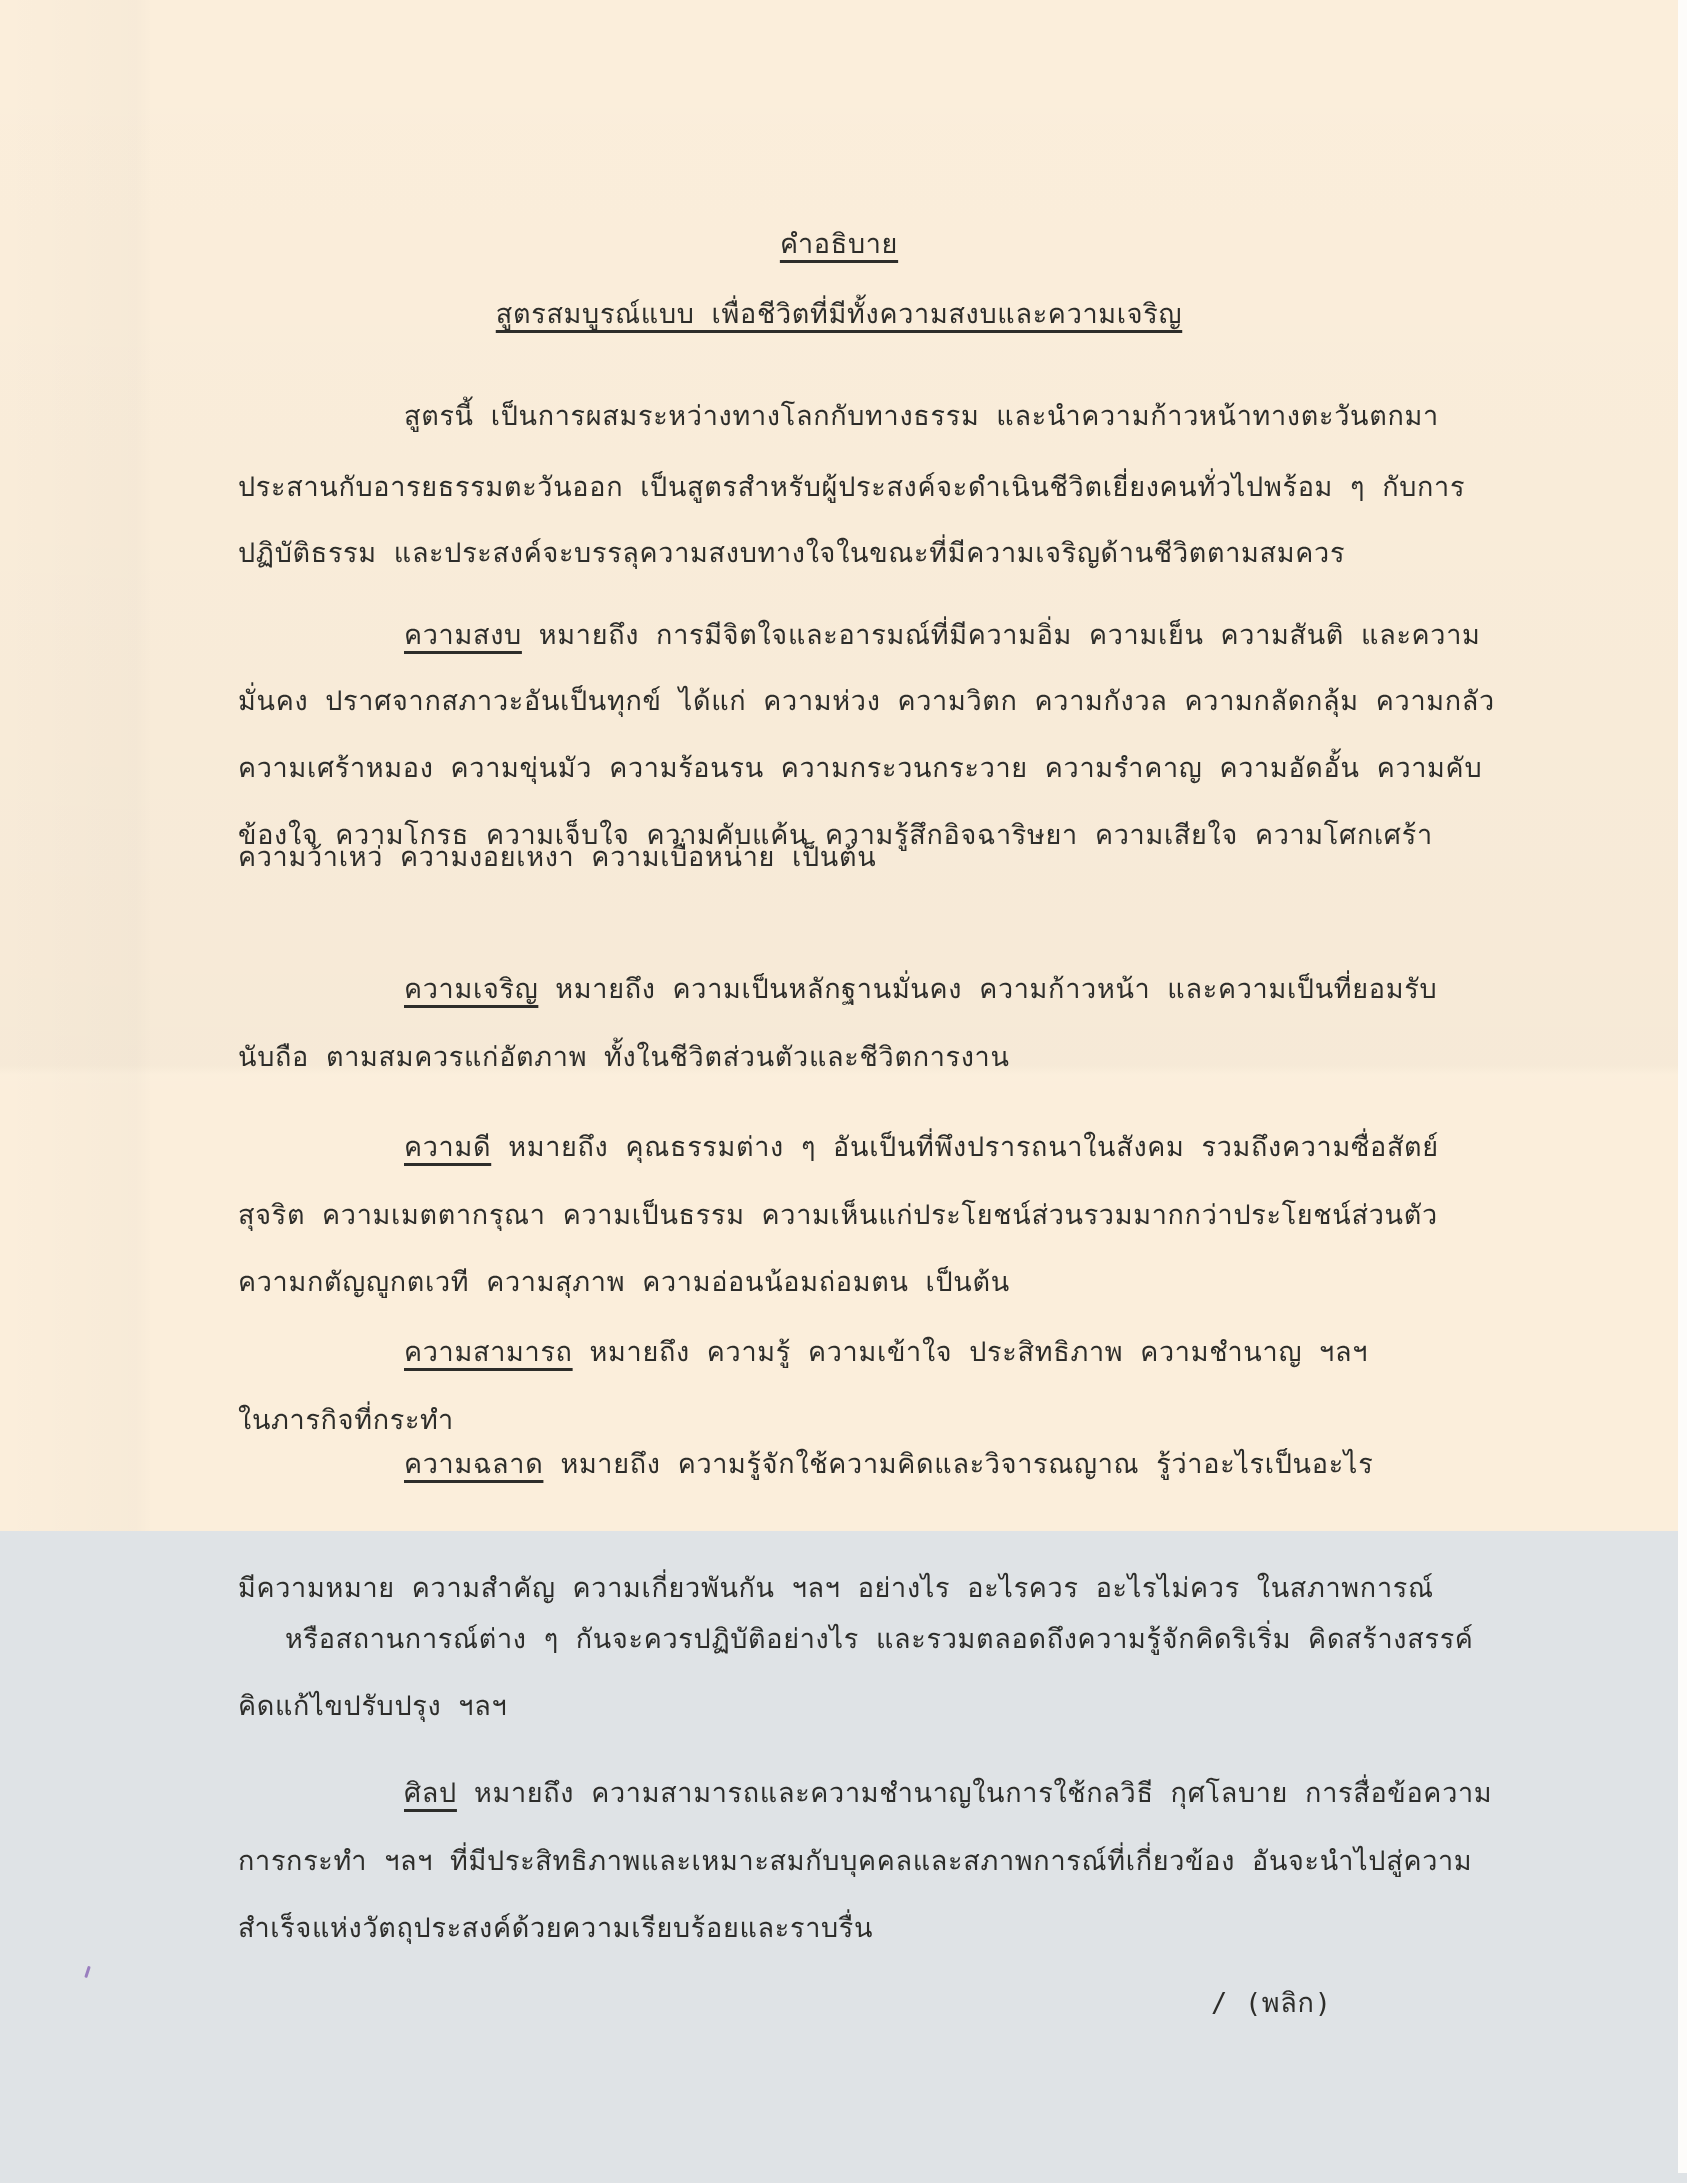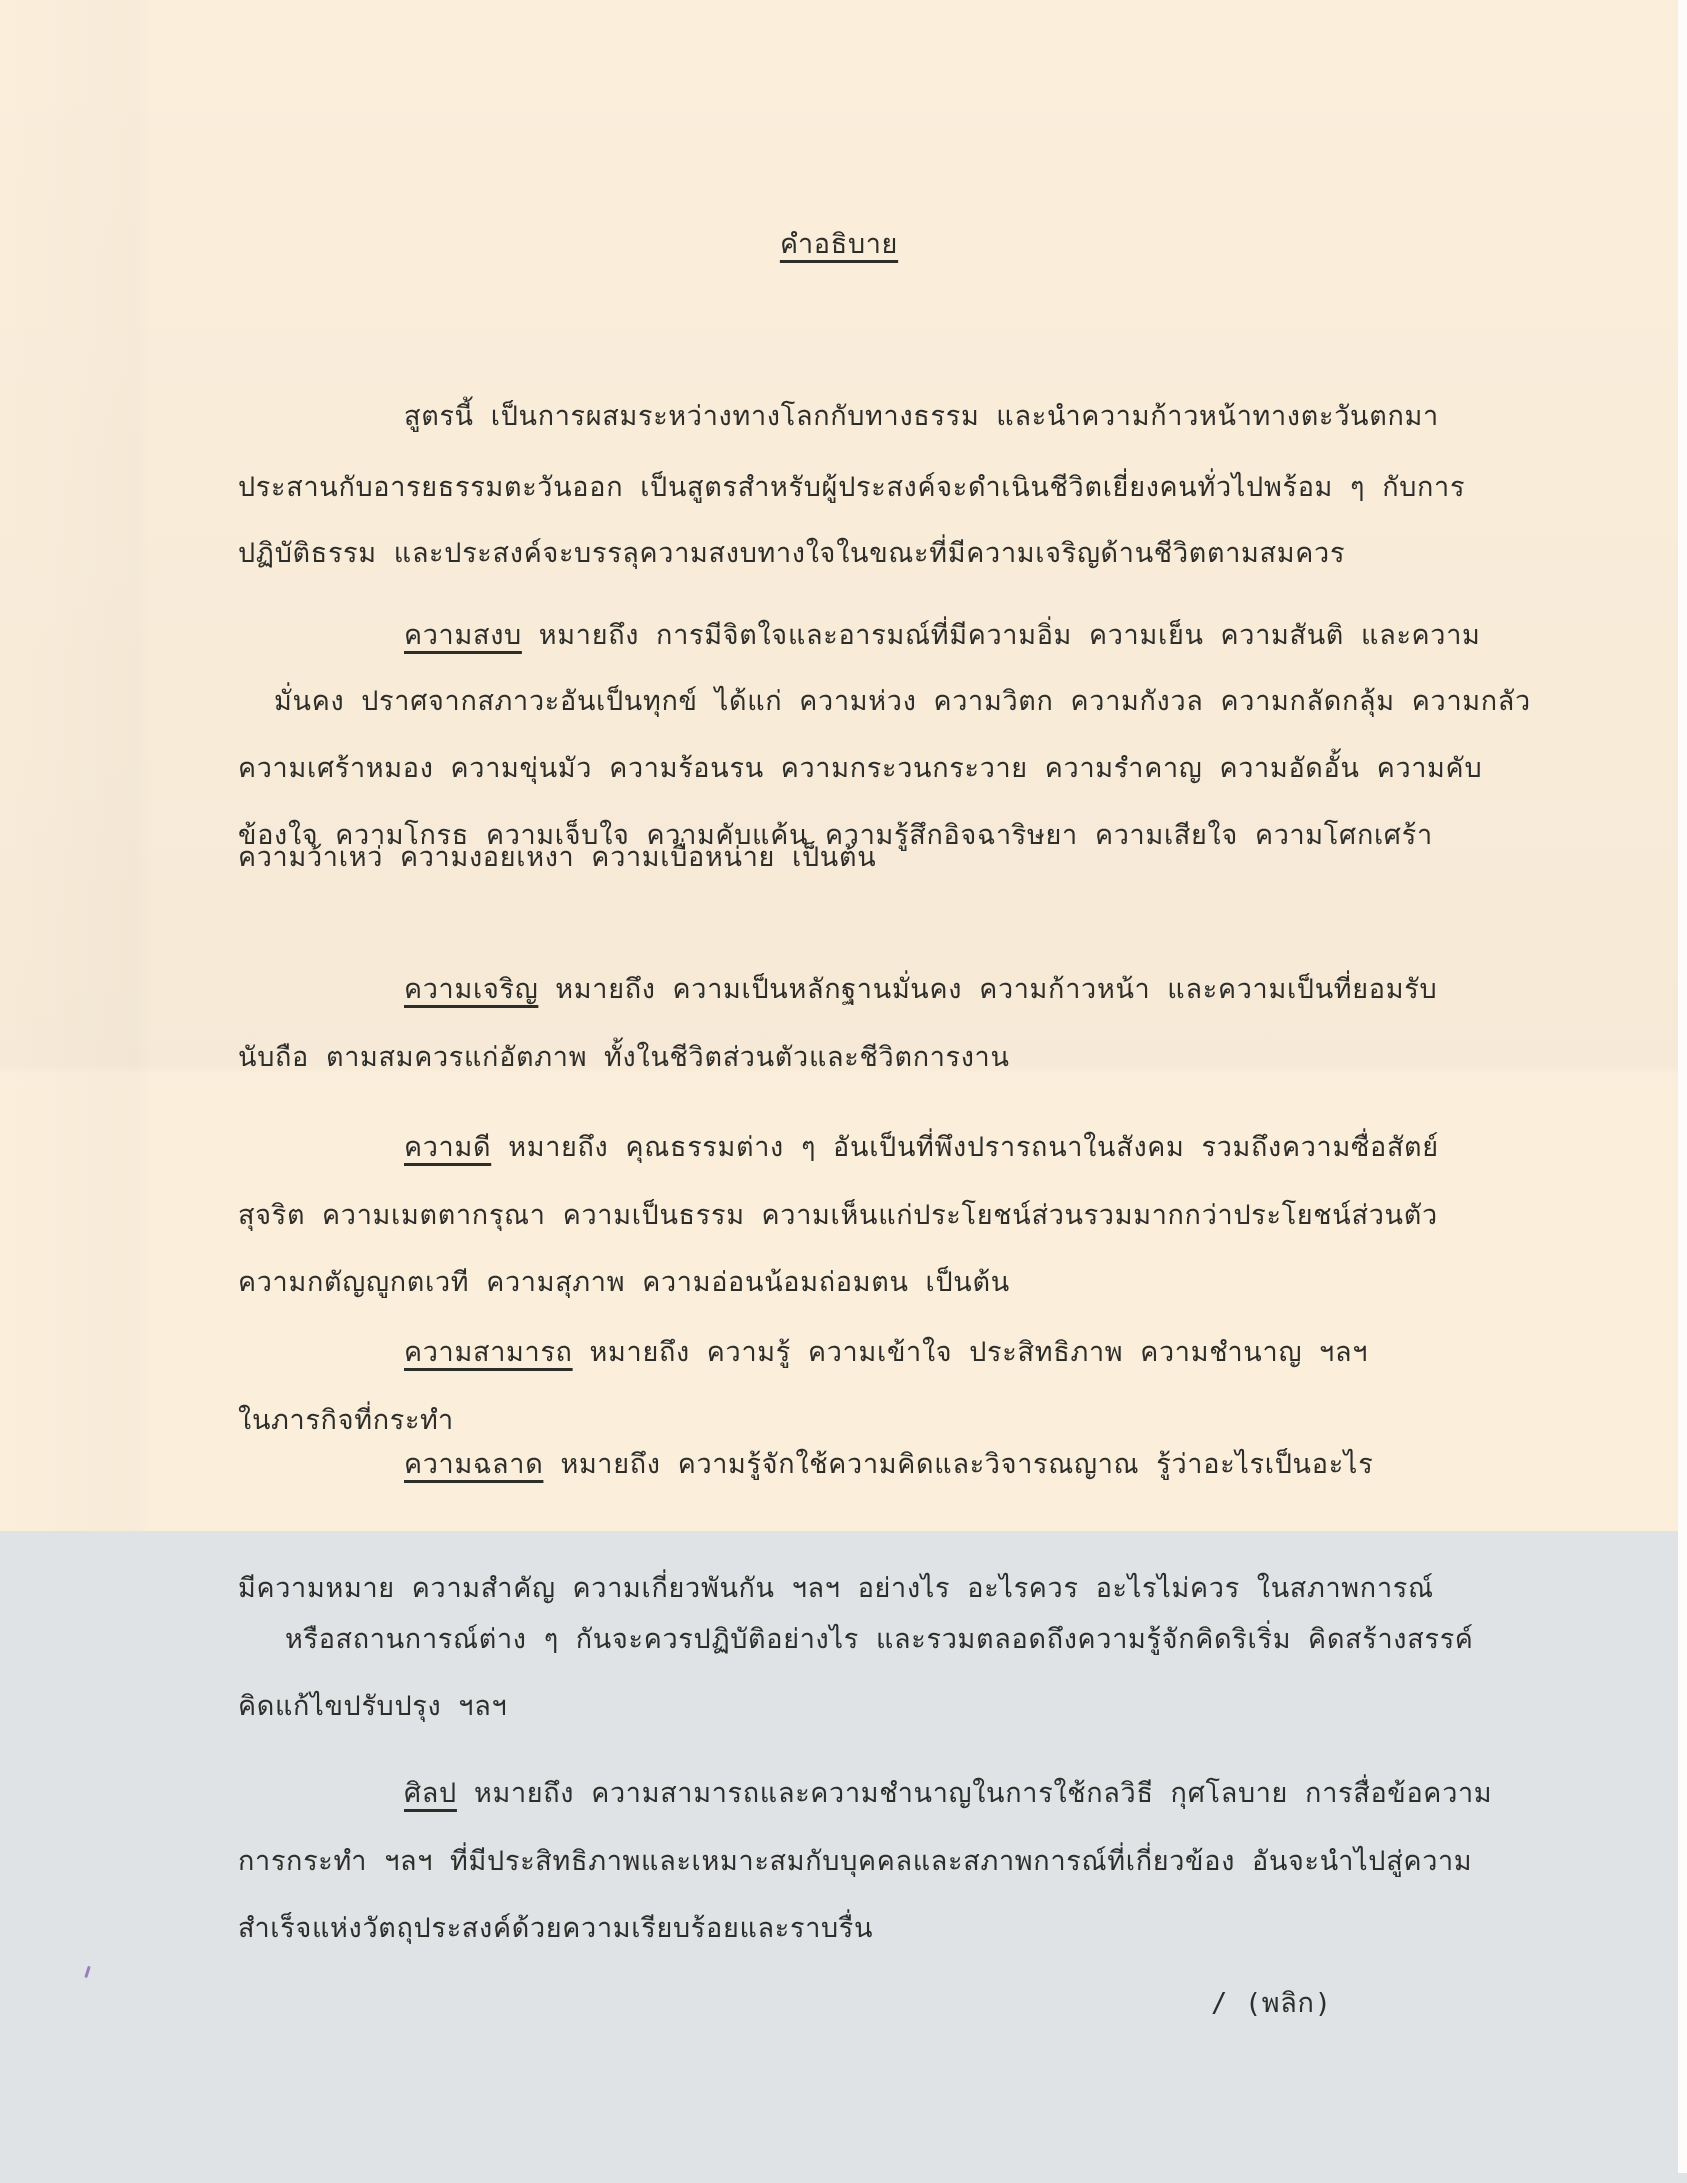--- a/index.html
+++ b/index.html
@@ -25,32 +25,33 @@
   .u { text-decoration:underline; text-decoration-thickness:2.6px; text-underline-offset:6.6px; }
   .term { text-decoration:underline; text-decoration-thickness:2.6px; text-underline-offset:6.6px; }
   .mark { position:absolute; left:86px; top:1966px; width:3.3px; height:12px; background:#9a7fbf; transform:rotate(18deg); border-radius:1.3px; }
 </style>
 </head>
 <body>
 
 <div class="paper">
 
   <div class="line center u" style="top:224px;">คำอธิบาย</div>
+  <div class="line center u" style="top:294px;">สูตรสมบูรณ์แบบ  เพื่อชีวิตที่มีทั้งความสงบและความเจริญ</div>
 
   <div>
     <div class="line" style="left:404px; top:396px;">สูตรนี้ เป็นการผสมระหว่างทางโลกกับทางธรรม และนำความก้าวหน้าทางตะวันตกมา</div>
     <div class="line" style="left:238px; top:467px;">ประสานกับอารยธรรมตะวันออก เป็นสูตรสำหรับผู้ประสงค์จะดำเนินชีวิตเยี่ยงคนทั่วไปพร้อม ๆ กับการ</div>
     <div class="line" style="left:238px; top:533px;">ปฏิบัติธรรม   และประสงค์จะบรรลุความสงบทางใจในขณะที่มีความเจริญด้านชีวิตตามสมควร</div>
   </div>
 
   <div>
     <div class="line" style="left:404px; top:615px;">
       <span class="term">ความสงบ</span><span>  หมายถึง การมีจิตใจและอารมณ์ที่มีความอิ่ม ความเย็น ความสันติ และความ</span>
     </div>
-    <div class="line" style="left:238px; top:681px;margin-left:36px;">มั่นคง ปราศจากสภาวะอันเป็นทุกข์ ได้แก่ ความห่วง ความวิตก ความกังวล ความกลัดกลุ้ม ความกลัว</div>
+    <div class="line" style="left:238px; top:681px;">มั่นคง ปราศจากสภาวะอันเป็นทุกข์ ได้แก่ ความห่วง ความวิตก ความกังวล ความกลัดกลุ้ม ความกลัว</div>
     <div class="line" style="left:238px; top:748px;">ความเศร้าหมอง ความขุ่นมัว ความร้อนรน ความกระวนกระวาย ความรำคาญ ความอัดอั้น ความคับ</div>
     <div class="line" style="left:238px; top:815px;">ข้องใจ ความโกรธ ความเจ็บใจ ความคับแค้น ความรู้สึกอิจฉาริษยา ความเสียใจ ความโศกเศร้า</div>
     <div class="line" style="left:238px; top:837px;">ความว้าเหว่ ความงอยเหงา ความเบื่อหน่าย  เป็นต้น</div>
   </div>
 
   <div>
     <div class="line" style="left:404px; top:969px;">
       <span class="term">ความเจริญ</span><span>  หมายถึง ความเป็นหลักฐานมั่นคง ความก้าวหน้า และความเป็นที่ยอมรับ</span>
     </div>
     <div class="line" style="left:238px; top:1037px;">นับถือ ตามสมควรแก่อัตภาพ  ทั้งในชีวิตส่วนตัวและชีวิตการงาน</div>

